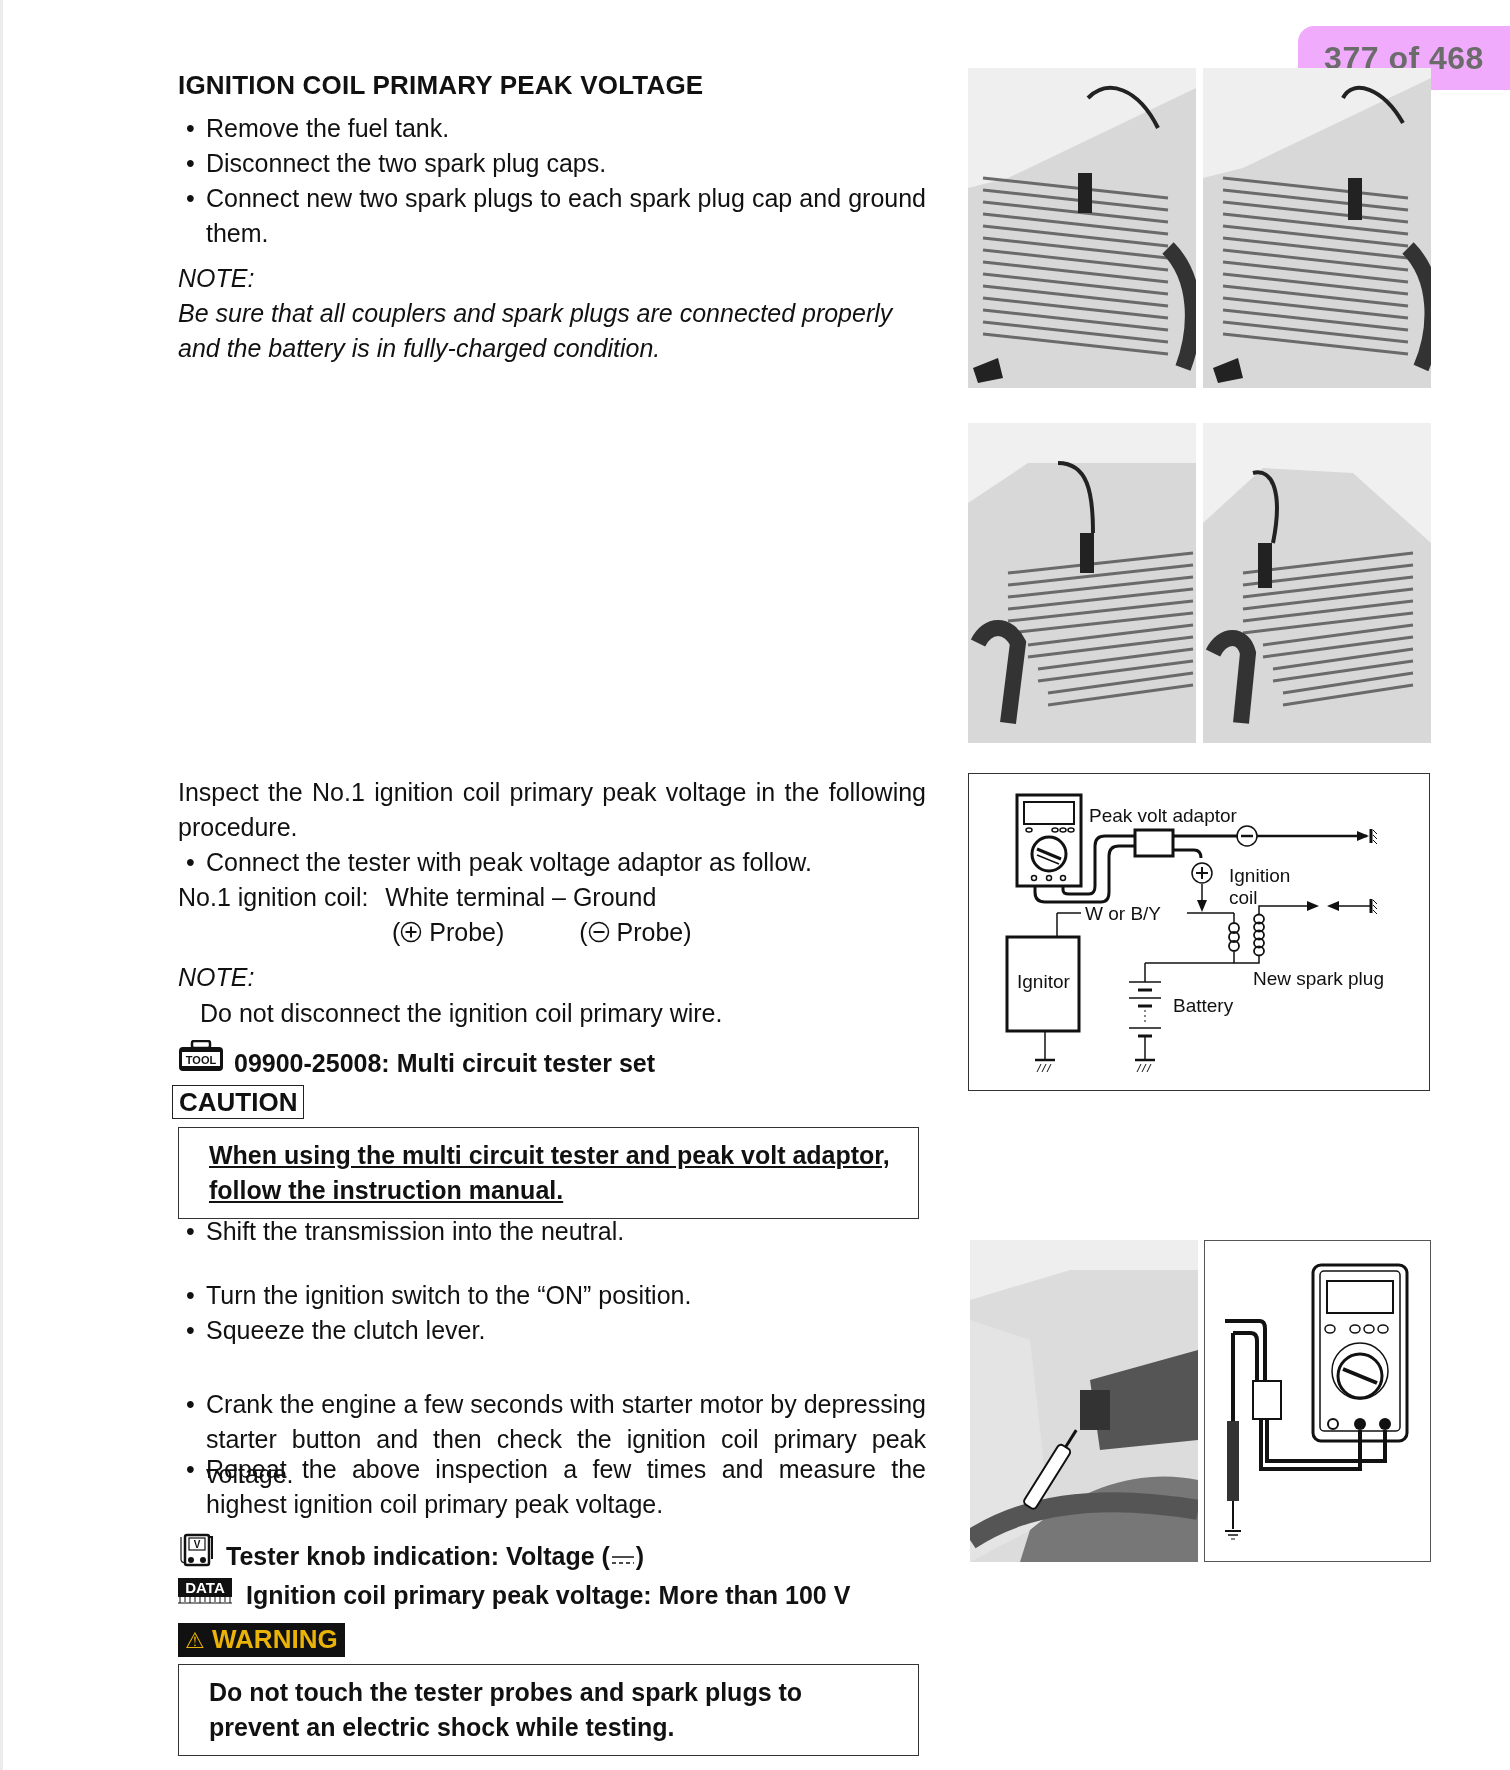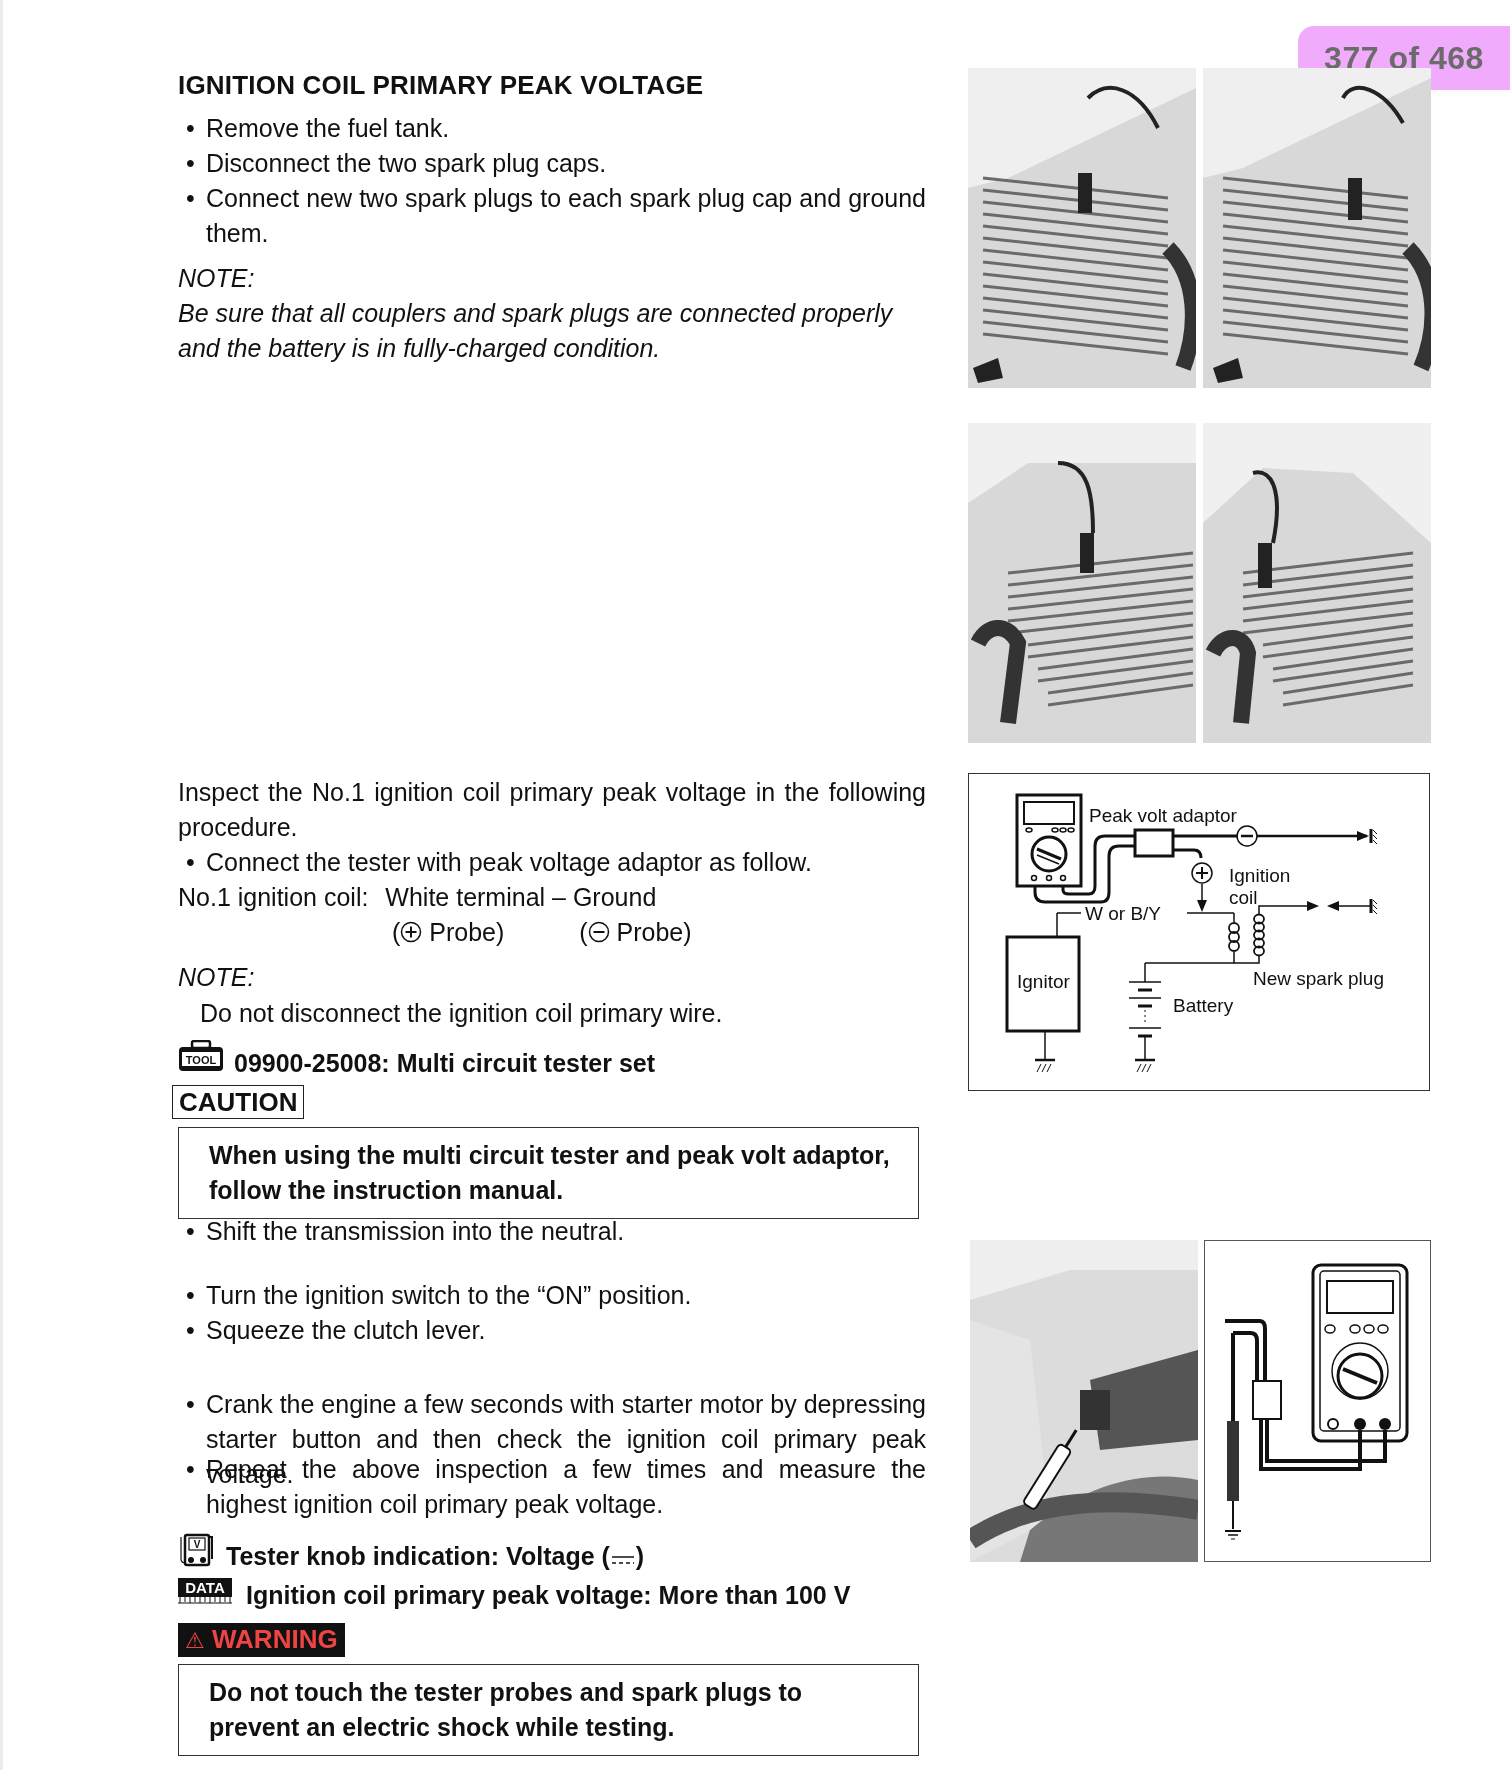--- a/index.html
+++ b/index.html
@@ -21,21 +21,21 @@
   .bullet::before { content: "\2022"; position: absolute; left: 8px; top: 0; }
   .italic { font-style: italic; }
   .photo {
     position: absolute; overflow: hidden; background: #cfcfcf;
   }
   .photo svg { display: block; }
   .diagram-box { position: absolute; left: 968px; top: 773px; width: 462px; height: 318px; border: 1.5px solid #333; background: #fff; box-sizing: border-box; }
   .diagram-box svg { display: block; }
   .caution-label { position: absolute; left: 172px; top: 1085px; border: 1.5px solid #222; padding: 0 6px; font-size: 26px; font-weight: bold; line-height: 32px; }
   .notice-box { position: absolute; left: 178px; width: 741px; border: 1.5px solid #333; box-sizing: border-box; padding: 10px 28px 10px 30px; font-size: 25px; font-weight: bold; line-height: 35px; }
-  .warning-label { position: absolute; left: 178px; top: 1623px; background: #111; color: #ef4444; font-size: 26px; font-weight: bold; line-height: 32px; padding: 0 7px; }
+  .warning-label { position: absolute; left: 178px; top: 1623px; background: #111; color: #eab308; font-size: 26px; font-weight: bold; line-height: 32px; padding: 0 7px; }
   .icon-inline { display: inline-block; vertical-align: middle; }
   .row-icon { position: absolute; left: 178px; display: flex; align-items: flex-end; gap: 10px; font-size: 25px; font-weight: bold; white-space: nowrap; }
   .diag-label { font-family: "Liberation Sans", sans-serif; font-size: 19px; fill: #111; }
 </style>
 </head>
 <body>
 
 <div class="left-edge"></div>
 
 <div class="page-counter">377 of 468</div>
@@ -178,21 +178,21 @@
       <rect x="14" y="1" width="18" height="7" rx="2" fill="none" stroke="#111" stroke-width="2.5"></rect>
       <rect x="1" y="7" width="44" height="24" rx="4" fill="#111"></rect>
       <rect x="4" y="12" width="38" height="14" fill="#fff"></rect>
       <text x="23" y="23.5" text-anchor="middle" font-size="11" font-family="Liberation Sans, sans-serif" fill="#111">TOOL</text>
     </svg>
   </span>
   <span>09900-25008: Multi circuit tester set</span>
 </div>
 
 <div class="caution-label">CAUTION</div>
-<div class="notice-box" style="top:1127px;">
+<div class="notice-box" style="top:1127px;text-decoration:underline;">
   <span>When using the multi circuit tester and peak volt adaptor, follow the instruction manual.</span>
 </div>
 
 <div class="diagram-box">
   <svg width="460" height="316" viewBox="0 0 460 316">
 
     <rect x="48" y="21" width="64" height="91" fill="none" stroke="#111" stroke-width="3"></rect>
     <rect x="55" y="28" width="50" height="22" fill="none" stroke="#111" stroke-width="2"></rect>
     <g fill="none" stroke="#111" stroke-width="1.5">
       <ellipse cx="60" cy="56" rx="3" ry="2"></ellipse>

